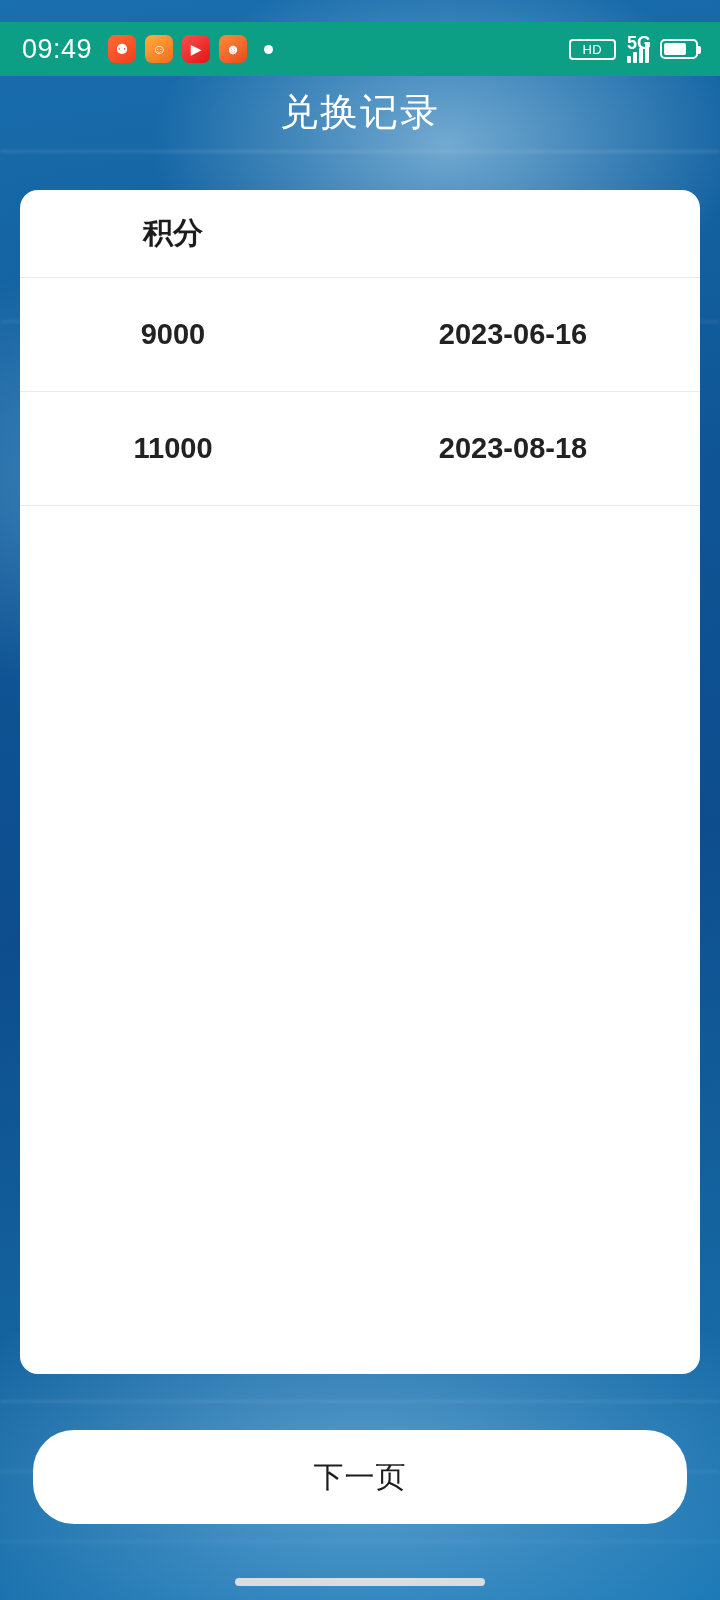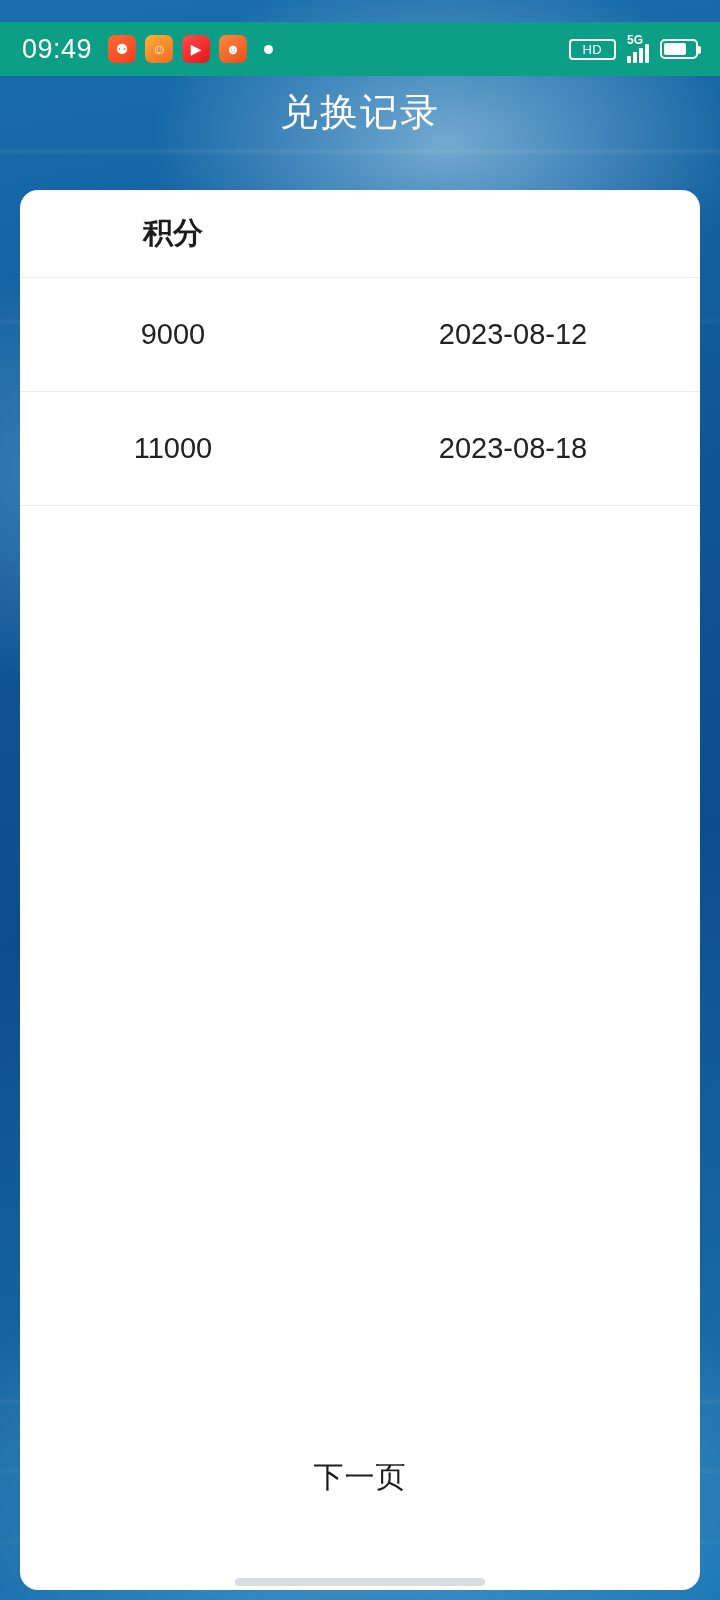--- a/index.html
+++ b/index.html
@@ -92,21 +92,21 @@
     font-size: 13px;
     line-height: 1;
     padding: 2px 12px;
     font-weight: 400;
     letter-spacing: 0.3px;
   }
   .signal-block { display: flex; align-items: flex-end; gap: 2px; position: relative; padding-top: 8px; }
   .signal-block .five-g {
     position: absolute;
     top: -2px; left: 0;
-    font-size: 12px;
+    font-size: 18px;
     line-height: 1;
     font-weight: 700;
   }
   .bar { width: 4px; background: #ffffff; border-radius: 1px; }
   .bar.b1 { height: 7px; }
   .bar.b2 { height: 11px; }
   .bar.b3 { height: 15px; }
   .bar.b4 { height: 19px; }
   .battery {
     width: 38px; height: 20px;
@@ -145,21 +145,21 @@
     letter-spacing: 2px;
     z-index: 5;
   }
 
   
   .card {
     position: absolute;
     top: 190px;
     left: 20px;
     right: 20px;
-    height: 1400px;
+    height: 1184px;
     background: #ffffff;
     border-radius: 18px;
     overflow: hidden;
     z-index: 5;
   }
   .table { width: 100%; }
   .trow {
     display: flex;
     height: 114px;
     align-items: center;
@@ -172,21 +172,21 @@
     flex: 1;
     text-align: center;
     color: #1c1c1c;
   }
   .trow.header .cell {
     font-size: 30px;
     font-weight: 700;
   }
   .trow.data .cell {
     font-size: 29px;
-    font-weight: 400;
+    font-weight: 700;
     color: #222;
   }
   .cell.points { flex: 0 0 45%; }
   .cell.time { flex: 1; }
 
   
   .next-btn {
     position: absolute;
     left: 33px;
     right: 33px;
@@ -267,21 +267,21 @@
 
 <div class="card">
   <div class="table">
 
     <div class="trow header">
       <div class="cell points">积分</div>
     </div>
 
     <div class="trow data">
       <div class="cell points">9000</div>
-      <div class="cell time">2023-08-12</div>
+      <div class="cell time">2023-06-16</div>
     </div>
 
     <div class="trow data">
       <div class="cell points">11000</div>
       <div class="cell time">2023-08-18</div>
     </div>
 
 
 
   </div>

